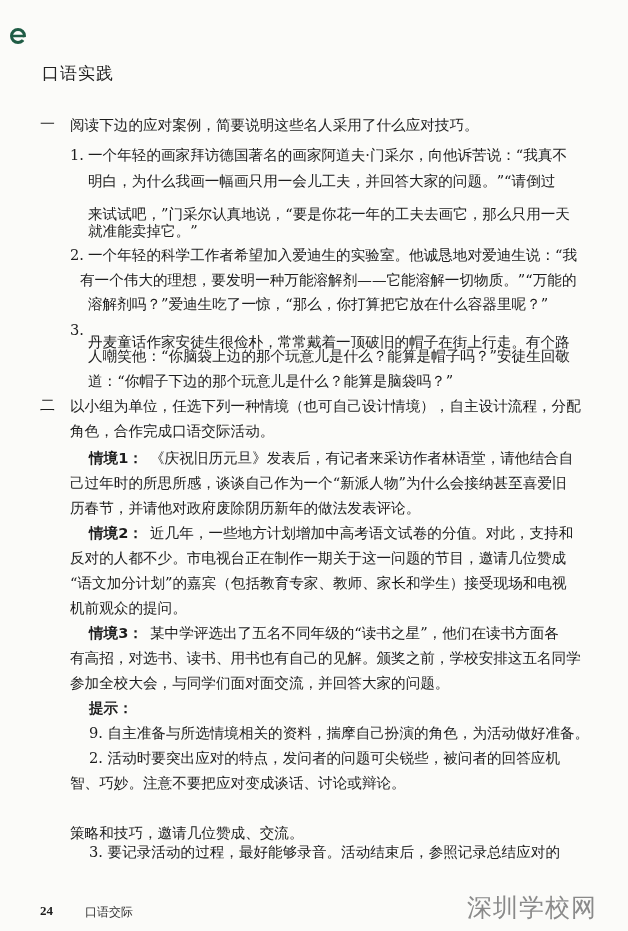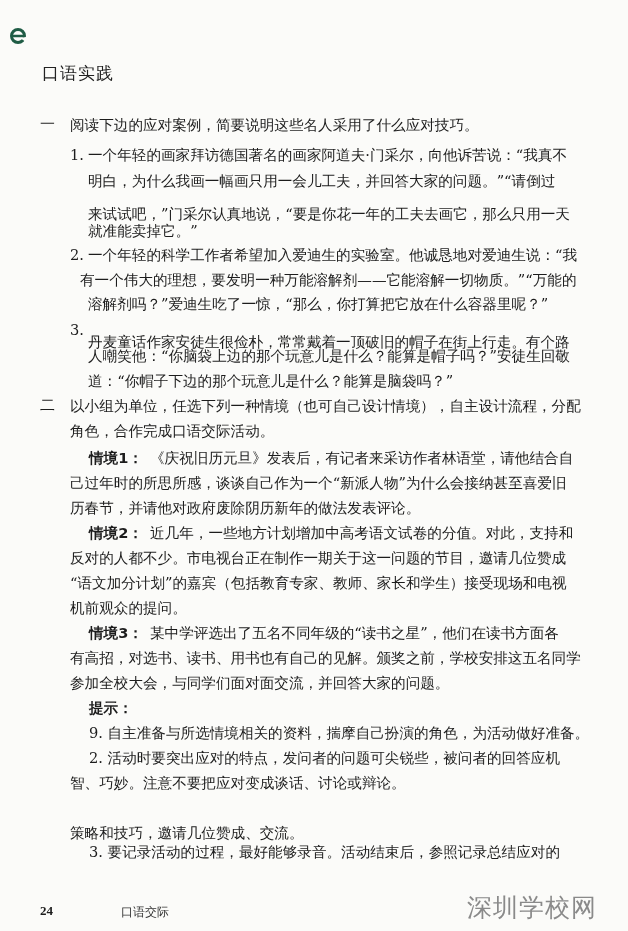--- a/index.html
+++ b/index.html
@@ -8,21 +8,21 @@
       font-family: "DejaVu Serif", "Liberation Serif", serif; color: #1c1c1c;
     }
     .logo { position: absolute; left: 10px; top: 28px; width: 16px; height: 16px; }
     .section-title { position: absolute; left: 42px; top: 62px; font-size: 17px; letter-spacing: 1px; color: #222; font-family: "DejaVu Sans", "Liberation Sans", sans-serif; }
     .content { position: absolute; left: 0; top: 0; width: 628px; }
     .line { position: absolute; font-size: 14.6px; white-space: nowrap; line-height: 20px; }
     .num { position: absolute; font-size: 15px; font-family: "DejaVu Sans", "Liberation Sans", sans-serif; }
     .bold { font-weight: bold; font-family: "DejaVu Sans", "Liberation Sans", sans-serif; }
     .sans { font-family: "DejaVu Sans", "Liberation Sans", sans-serif; }
     .footer-page { position: absolute; left: 40px; top: 903px; font-size: 13px; font-weight: bold; font-family: "Liberation Serif", serif; }
-    .footer-label { position: absolute; left: 85px; top: 904px; font-size: 12px; color: #333; font-family: "DejaVu Sans", sans-serif; margin-left: 36px; }
+    .footer-label { position: absolute; left: 85px; top: 904px; font-size: 12px; color: #333; font-family: "DejaVu Sans", sans-serif; }
     .watermark { position: absolute; left: 467px; top: 891px; font-size: 25px; color: #8a8a8a; letter-spacing: 1px; font-family: Liberation Serif, serif; font-weight: 300; }
   </style>
 </head>
 <body>
 
 <div>
   <svg class="logo" viewBox="0 0 16 16">
     <circle cx="8" cy="8" r="6.5" fill="none" stroke="#1f5c45" stroke-width="3"></circle>
     <path d="M3 8 L13 8" stroke="#1f5c45" stroke-width="2.5"></path>
     <path d="M10 10 L16 14 L16 9 Z" fill="#fbfbf9"></path>

